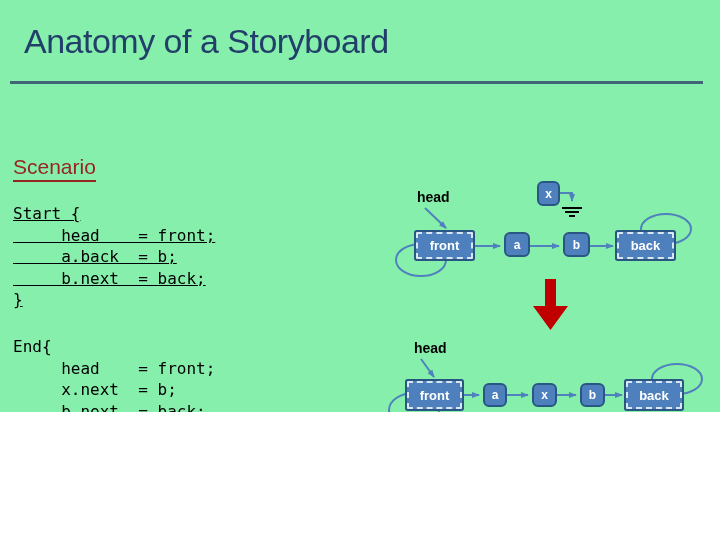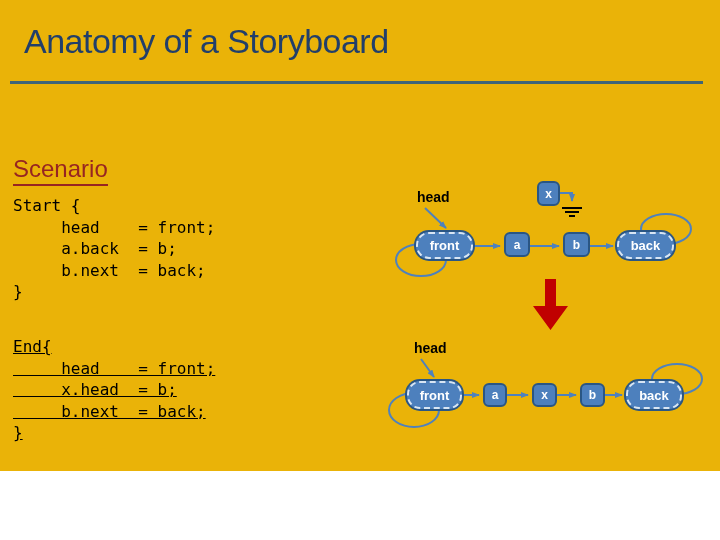--- a/index.html
+++ b/index.html
@@ -1,49 +1,49 @@
 <!DOCTYPE html>
 <html><head>
 <meta charset="utf-8">
 <style>
   html,body{margin:0;padding:0;background:#ffffff;}
   .slide{
-    position:relative;width:720px;height:471px;background:#eab308;
+    position:relative;width:720px;height:412px;background:#86efac;
     font-family:"Liberation Sans",sans-serif;overflow:hidden;
   }
   .title{
     position:absolute;left:24px;top:20px;font-size:34px;line-height:42px;
     color:#223f6a;letter-spacing:-0.5px;white-space:nowrap;
   }
   .title-rule{
     position:absolute;left:10px;top:81px;width:693px;height:3px;background:#3f6577;
   }
   .section-heading{
-    position:absolute;left:13px;top:155px;font-size:24px;color:#972522;
+    position:absolute;left:13px;top:155px;font-size:21px;color:#972522;
     display:inline-block;border-bottom:2px solid #972522;padding-bottom:1px;white-space:nowrap;
   }
   .code{
     position:absolute;left:13px;color:#000000;
     font-family:"DejaVu Sans Mono","Liberation Mono",monospace;
     font-size:16px;line-height:21.5px;
   }
   .code div{white-space:pre;}
-  .code-start{top:195px;}
-  .code-end{top:336px;text-decoration:underline;}
+  .code-start{top:203px;text-decoration:underline;}
+  .code-end{top:336px;}
   .connector-layer{position:absolute;left:0;top:0;z-index:1;}
   .node{
     position:absolute;z-index:2;background:#4d80bd;color:#ffffff;font-weight:bold;
     display:flex;align-items:center;justify-content:center;box-sizing:border-box;
     font-family:"Liberation Sans",sans-serif;
   }
   .node-small{
     border:2px solid #2a5684;border-radius:6px;font-size:12px;
   }
   .node-big{
-    border:2px dashed #d9e6f4;box-shadow:0 0 0 2px #2a5684;border-radius:13px;font-size:13px;
+    border:2px dashed #d9e6f4;box-shadow:0 0 0 2px #2a5684;border-radius:1px;font-size:13px;
   }
   .head-label{
     position:absolute;z-index:2;color:#000000;font-weight:bold;font-size:14px;white-space:nowrap;
   }
 </style>
 </head>
 <body>
 
 <div class="slide">
 
@@ -56,21 +56,21 @@
     <div>Start {</div>
     <div>     head    = front;</div>
     <div>     a.back  = b;</div>
     <div>     b.next  = back;</div>
     <div>}</div>
   </div>
 
   <div class="code code-end">
     <div>End{</div>
     <div>     head    = front;</div>
-    <div>     x.head  = b;</div>
+    <div>     x.next  = b;</div>
     <div>     b.next  = back;</div>
     <div>}</div>
   </div>
 
   <svg class="connector-layer" width="720" height="540">
     <defs>
       <marker id="arr" viewBox="0 0 8 6" refX="7" refY="3" markerWidth="8" markerHeight="6" orient="auto" markerUnits="userSpaceOnUse">
         <path d="M0,0 L8,3 L0,6 Z" fill="#4f81bd"></path>
       </marker>
     </defs>

